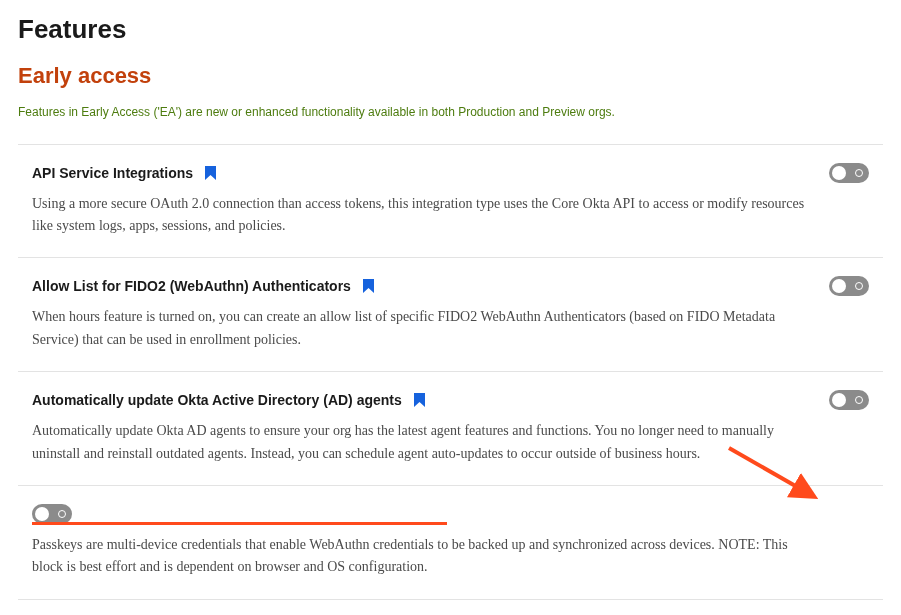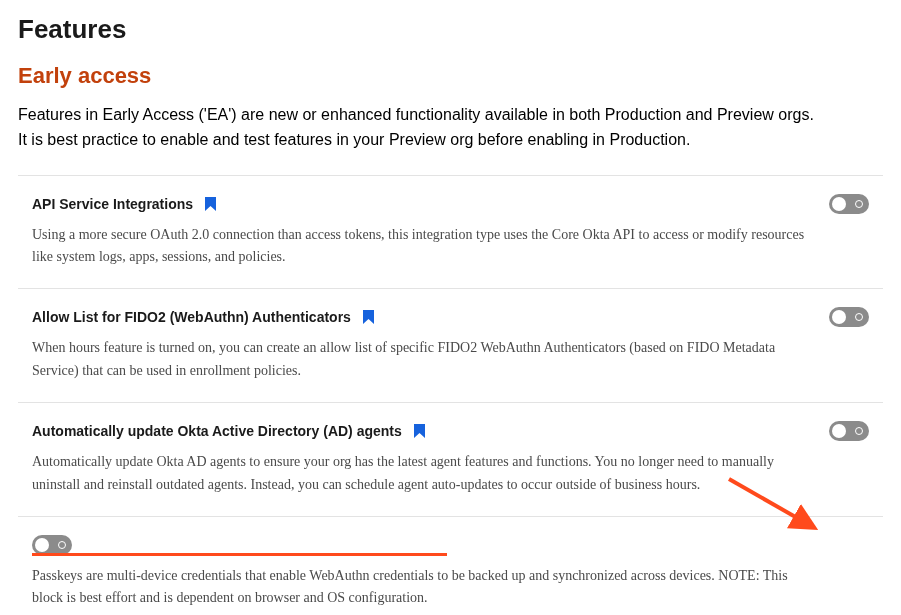--- a/index.html
+++ b/index.html
@@ -20,22 +20,22 @@
       color: #1a1a1a;
       margin-bottom: 18px;
     }
     .section-title {
       font-size: 22px;
       font-weight: 700;
       color: #c2410c;
       margin-bottom: 14px;
     }
     .section-description {
-      font-size: 16px;
-      color: #000000;
+      font-size: 12px;
+      color: #4d7c0f;
       line-height: 1.55;
       margin-bottom: 22px;
     }
     .feature-item {
       border-top: 1px solid #e3e3e3;
       padding: 18px 14px 20px 14px;
       position: relative;
     }
     .feature-item:last-child {
       border-bottom: 1px solid #e3e3e3;
@@ -110,21 +110,20 @@
   </style>
 </head>
 <body>
 
 <h1 class="page-title">Features</h1>
 
 <h2 class="section-title">Early access</h2>
 
 <p class="section-description">
   <span>Features in Early Access ('EA') are new or enhanced functionality available in both Production and Preview orgs.</span><br>
-  <span>It is best practice to enable and test features in your Preview org before enabling in Production.</span>
 </p>
 
 <div class="feature-item">
   <div class="feature-header">
     <div class="feature-title-wrap">
       <span class="feature-title">API Service Integrations</span>
       <span class="bookmark-icon">
         <svg viewBox="0 0 11 14" width="11" height="14">
             <path d="M0 0 H11 V14 L5.5 9 L0 14 Z" fill="#1662dd"></path>
           </svg>

